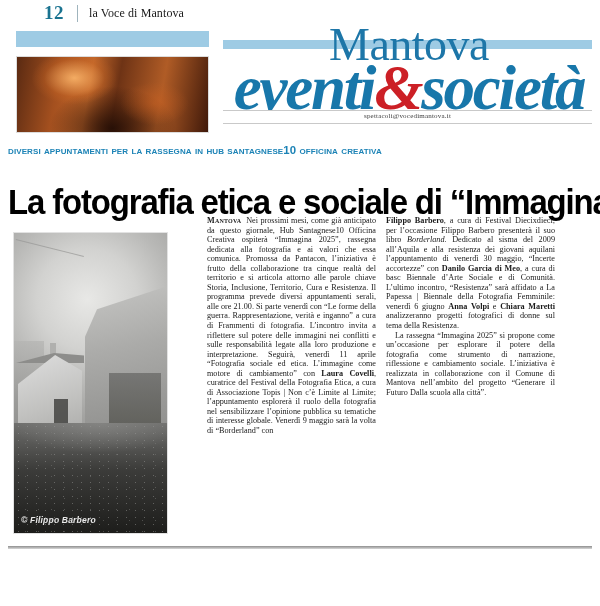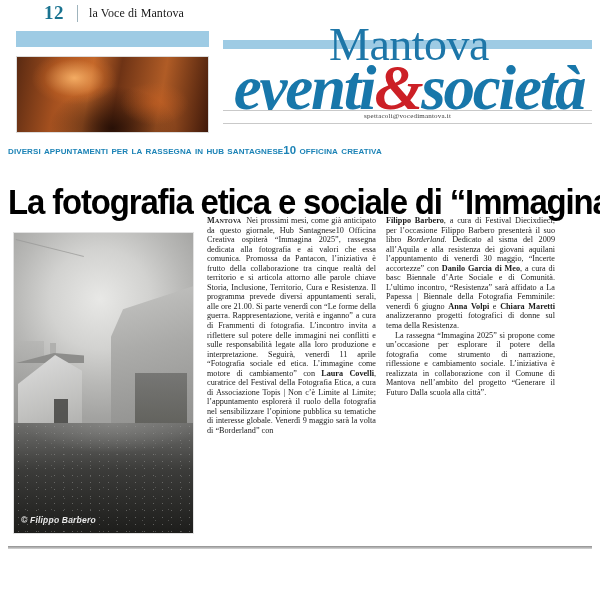--- a/index.html
+++ b/index.html
@@ -165,21 +165,21 @@
   
   .article {
     position: absolute;
     left: 0; top: 212px;
     width: 600px; height: 332px;
   }
 
   .photo-wrap {
     position: absolute;
     left: 13px; top: 20px;
-    width: 181px; height: 302px;
+    width: 155px; height: 302px;
     border: 1px solid #e2e2e2;
     box-sizing: border-box;
     overflow: hidden;
     background: #8b5cf6;
   }
   .photo-sky {
     position: absolute;
     left: 0; top: 0; width: 100%; height: 100%;
     background:
       radial-gradient(ellipse 120px 120px at 48% 22%, #e8e8e6 0%, #d2d2d0 42%, #b9b9b7 70%, #a2a2a0 100%),

